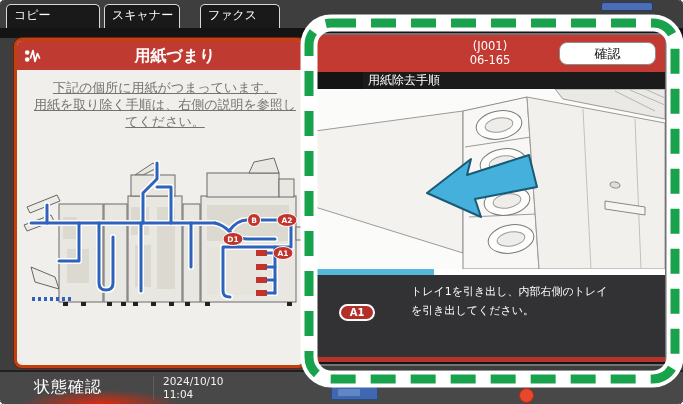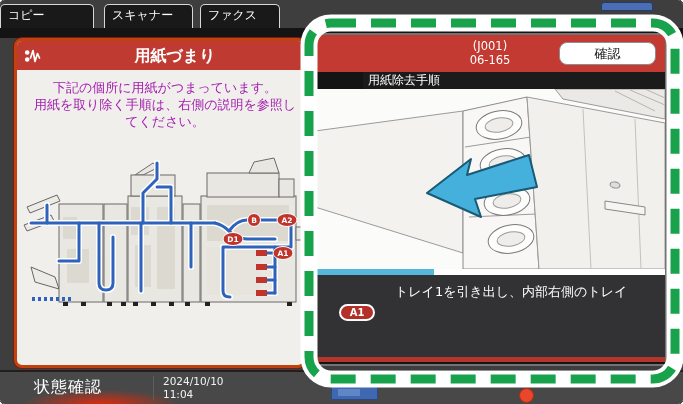--- a/index.html
+++ b/index.html
@@ -3,32 +3,32 @@
 <meta charset="utf-8">
 <style>
   html,body{margin:0;padding:0;background:#ffffff;}
   *{box-sizing:border-box;font-family:"DejaVu Sans","Liberation Sans",sans-serif;}
   .screen{position:relative;width:683px;height:404px;background:#3e3e3e;overflow:hidden;border-radius:6px;outline:1px solid #2a2a2a;}
 
   
   .topbar{position:absolute;left:0;top:0;width:683px;height:28px;background:#3e3e3e;}
   .tab{position:absolute;top:4px;height:24px;background:#191919;border:1.5px solid #d8d8d8;border-bottom:none;
        border-radius:5px 5px 0 0;color:#fff;font-size:12px;line-height:21px;padding-left:7px;}
-  .tab1{left:0;width:94px;} .tab2{left:104px;width:89px;} .tab3{left:200px;width:80px;}
+  .tab1{left:6px;width:94px;} .tab2{left:104px;width:76px;} .tab3{left:200px;width:80px;}
   .topstrip{position:absolute;left:0;top:28px;width:683px;height:10px;background:#141414;}
   .home-btn-partial{position:absolute;left:601px;top:2px;width:52px;height:9px;background:#4a6db3;
        border:1px solid #223c6e;border-radius:3px 3px 0 0;}
 
   
   .alert-panel{position:absolute;left:14px;top:38px;width:292px;height:330px;background:#f1efeb;
        border:3px solid #c2410c;border-radius:8px;box-shadow:0 0 0 1px #6e1f18;overflow:hidden;text-align:center;}
   .alert-header{position:absolute;left:0;top:0;width:100%;height:29px;background:#bf3a31;color:#fff;
        font-size:16px;font-weight:bold;line-height:29px;padding-left:30px;}
   .jam-icon{position:absolute;left:7px;top:6px;width:18px;height:18px;}
-  .alert-msg{position:absolute;left:12px;top:38px;width:272px;font-size:13px;line-height:17px;color:#a21caf;overflow:hidden;}
+  .alert-msg{position:absolute;left:12px;top:38px;width:272px;font-size:13px;line-height:17px;color:#737373;overflow:hidden;text-decoration:underline;}
   .diagram-wrap{position:absolute;left:6px;top:108px;width:282px;height:158px;}
 
   
   .statusbar{position:absolute;left:0;top:370px;width:683px;height:34px;background:#484848;border-top:2px solid #202020;}
   .status-glow{position:absolute;left:0;bottom:0;width:200px;height:20px;
        background:radial-gradient(ellipse 55% 100% at 50% 100%, rgba(235,40,8,.9), rgba(235,40,8,0) 72%);}
   .status-label{position:absolute;left:34px;top:5px;color:#fff;font-size:16px;letter-spacing:1px;}
   .status-divider{position:absolute;left:153px;top:4px;width:1px;height:24px;background:#5d5d5d;}
   .status-date{position:absolute;left:163px;top:3px;color:#f2f2f2;font-size:10.5px;line-height:13px;}
   .mini-blue-btn{position:absolute;left:331px;top:14px;width:47px;height:14px;background:#3f68b0;border:1px solid #2a4a85;}
@@ -42,21 +42,21 @@
   .guide-code{position:absolute;left:0;top:4px;width:100%;text-align:center;color:#fff;font-size:11.5px;line-height:14px;}
   .confirm-btn{position:absolute;right:9px;top:7px;width:97px;height:23px;background:#ffffff;border:1px solid #8d8d8d;
        border-radius:8px;color:#111;font-size:13px;text-align:center;line-height:21px;}
   .guide-section{width:100%;height:17px;background:#1b1b1b;color:#fff;font-size:12px;line-height:16px;padding-left:5px;margin-left:48px;}
   .guide-illustration{width:100%;height:180px;background:#fbfbfa;}
   .progress-track{width:100%;height:6px;background:#ffffff;position:relative;}
   .progress-fill{position:absolute;left:0;top:0;height:100%;background:#55b7d9;}
   .guide-instruction{position:relative;width:100%;height:82px;background:#323235;color:#fff;}
   .step-badge{position:absolute;left:24px;top:29px;width:36px;height:17px;background:#b23028;border:2px solid #fff;
        border-radius:10px;color:#fff;font-size:10px;font-weight:bold;text-align:center;line-height:13px;}
-  .instr-text{position:absolute;left:80px;top:7px;font-size:13px;line-height:19px;}
+  .instr-text{position:absolute;left:96px;top:7px;font-size:11px;line-height:19px;}
   .guide-redbar{width:100%;height:5px;background:#b5352c;}
 
   
   .annotation{position:absolute;left:0;top:0;width:683px;height:404px;pointer-events:none;}
 </style>
 </head>
 <body>
 
 <div class="screen">
 
@@ -250,20 +250,21 @@
     </div>
 
     <div class="progress-track">
       <div class="progress-fill" style="width: 34%;"></div>
     </div>
 
     <div class="guide-instruction">
       <div class="step-badge">A1</div>
       <div class="instr-text">
         <div>トレイ1を引き出し、内部右側のトレイ</div>
+        <div>を引き出してください。</div>
       </div>
     </div>
     <div class="guide-redbar"></div>
   </div>
 
   <svg class="annotation" width="683" height="404" viewBox="0 0 683 404">
     <rect x="309" y="23" width="366" height="356" rx="22" fill="none" stroke="#ffffff" stroke-width="17"></rect>
     <rect x="309" y="23" width="366" height="356" rx="22" fill="none" stroke="#17a24b" stroke-width="9" stroke-dasharray="25 15"></rect>
   </svg>
 

